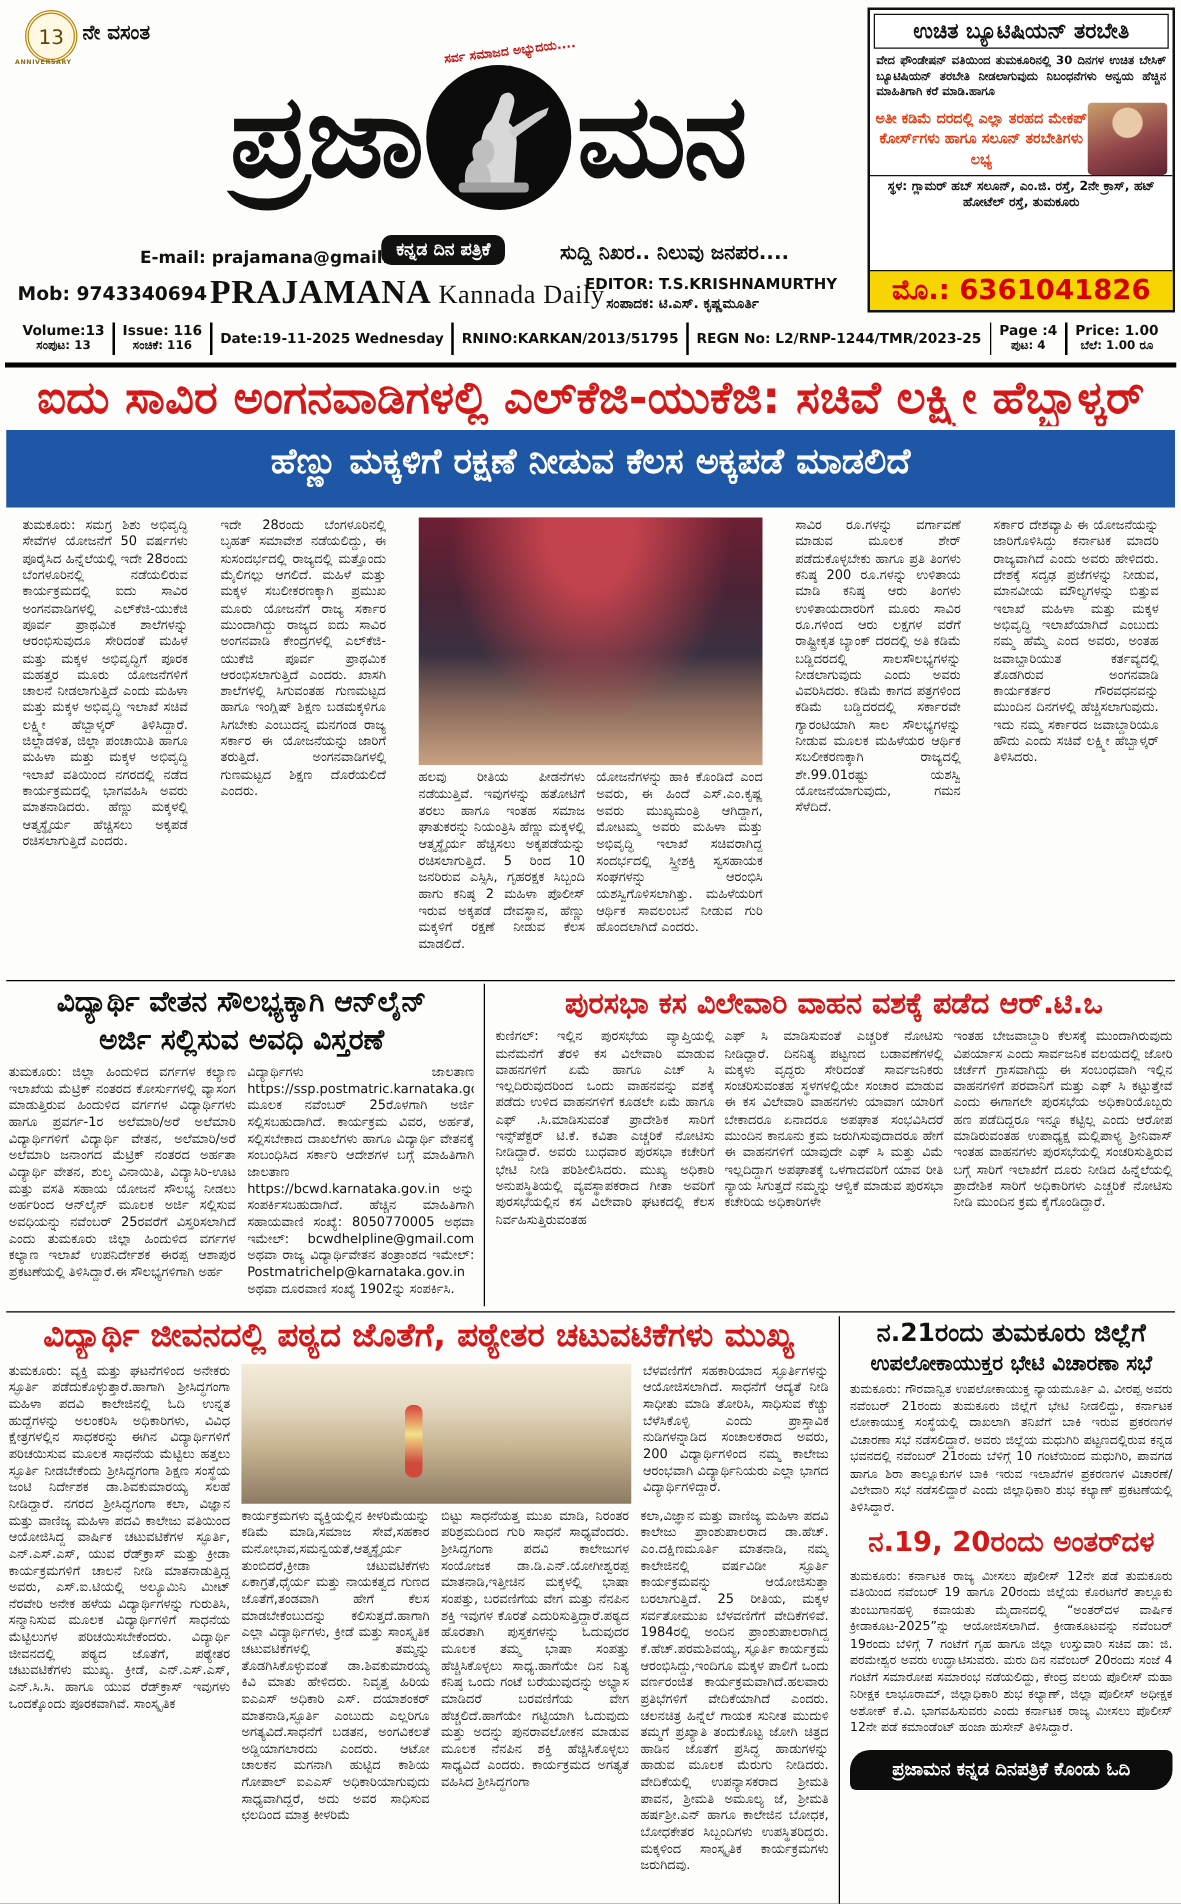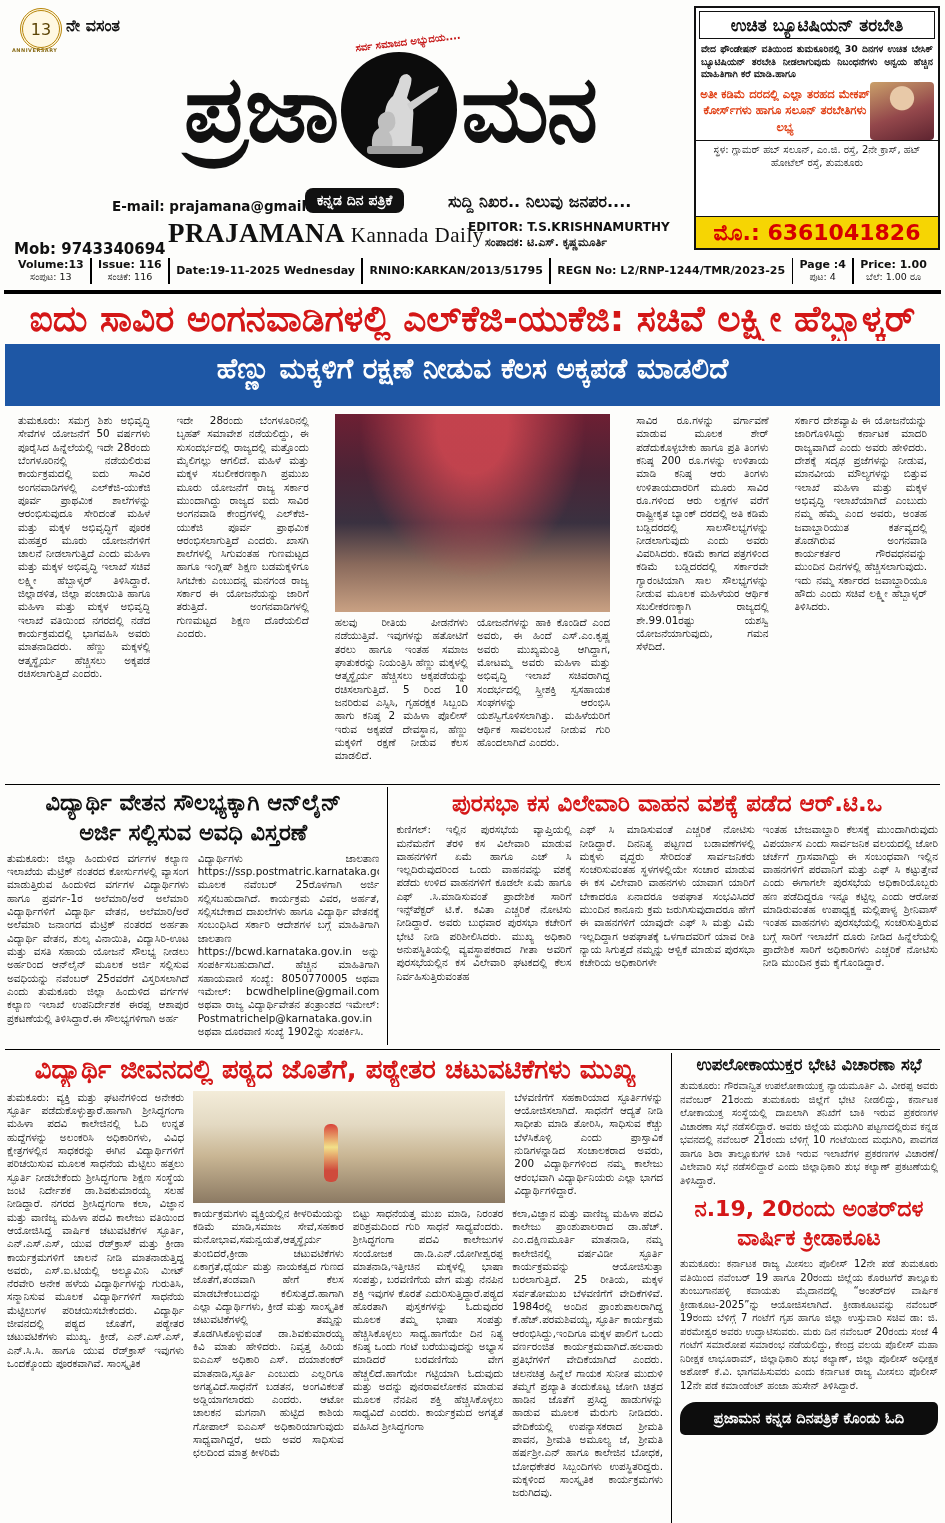--- a/index.html
+++ b/index.html
@@ -21,45 +21,45 @@
   .emblem{position:relative;width:116px;height:116px;border-radius:50%;background:#0c0c0c;flex:0 0 auto;}
   .slogan{position:absolute;left:-18px;top:-16px;width:170px;text-align:center;color:#c41212;
           font-size:10px;font-weight:bold;transform:rotate(-7deg);}
   .emblem svg{position:absolute;left:14px;top:12px;}
   .mast-email{position:absolute;left:112px;top:198px;font-size:13.5px;font-weight:bold;}
   .mast-badge{position:absolute;left:305px;top:188px;background:#111;color:#fff;font-size:14px;
               font-weight:bold;padding:4px 12px;border-radius:8px;}
   .mast-tagline{position:absolute;left:448px;top:192px;font-size:16px;font-weight:800;}
   .mast-ed1{position:absolute;left:468px;top:220px;font-size:12px;font-weight:800;}
   .mast-ed2{position:absolute;left:485px;top:236px;font-size:11px;font-weight:bold;}
-  .mast-mob{position:absolute;left:14px;top:240px;font-size:15px;font-weight:800;}
+  .mast-mob{position:absolute;left:14px;top:226px;font-size:15px;font-weight:800;}
   .mast-name{position:absolute;left:168px;top:218px;font-size:27px;font-weight:900;
              font-family:"Liberation Serif","DejaVu Serif",serif;letter-spacing:.5px;}
   .mast-name .nm2{font-size:21px;font-weight:400;}
 
   
   .adbox{position:absolute;right:5px;top:6px;width:242px;height:240px;border:2px solid #111;
          display:flex;flex-direction:column;background:#fff;}
   .ad-title{border:1.5px solid #111;margin:3px;text-align:center;font-size:17px;font-weight:900;padding:3px 0;}
   .ad-body{font-size:9.3px;font-weight:bold;text-align:justify;padding:1px 5px;line-height:1.35;}
   .ad-promo-row{display:flex;padding:0 4px;align-items:center;}
   .ad-promo{flex:1;color:#e03c10;font-size:11.5px;font-weight:900;text-align:center;line-height:1.45;}
   .ad-model{width:64px;height:58px;border-radius:4px;flex:0 0 auto;
             background:radial-gradient(circle at 50% 28%,#e8c9a8 0 22%,rgba(0,0,0,0) 24%),
             linear-gradient(160deg,#caa06a 0%,#93474b 55%,#5e2430 100%);}
-  .ad-venue{font-size:10px;font-weight:normal;text-align:center;border-top:1.5px solid #111;
+  .ad-venue{font-size:10px;font-weight:bold;text-align:center;border-top:1.5px solid #111;
             padding:2px 4px;line-height:1.3;}
   .ad-phone{margin-top:auto;background:#f6d503;color:#d60000;text-align:center;font-size:22px;
             font-weight:900;padding:3px 0;border-top:1.5px solid #111;}
 
   
   .infobar{height:38px;border-bottom:4px solid #000;display:flex;align-items:center;
            justify-content:space-between;padding:0 14px;margin:0 4px;}
   .ib-item{text-align:center;font-size:11px;font-weight:800;line-height:1.15;white-space:nowrap;}
-  .ib-item .sub{font-size:9.5px;font-weight:normal;}
+  .ib-item .sub{font-size:9.5px;font-weight:bold;}
   .ib-sep{width:1.5px;height:26px;background:#000;margin:0 6px;flex:0 0 auto;}
 
   
   .head-red1{margin:2px 4px 0;text-align:center;color:#d41717;font-size:36px;font-weight:900;
              line-height:1.25;white-space:nowrap;overflow:hidden;}
   .band{margin:3px 5px;background:#1e57a5;color:#fff;text-align:center;font-size:28px;
         font-weight:900;height:62px;line-height:50px;white-space:nowrap;overflow:hidden;}
 
   
   .bodytext{font-size:10.4px;line-height:1.28;text-align:justify;overflow:hidden;}
@@ -242,22 +242,22 @@
           <div class="bl-colsrow">
             <div class="col bodytext kn">ಕಾರ್ಯಕ್ರಮಗಳು ವ್ಯಕ್ತಿಯಲ್ಲಿನ ಕೀಳರಿಮೆಯನ್ನು ಕಡಿಮೆ ಮಾಡಿ,ಸಮಾಜ ಸೇವೆ,ಸಹಕಾರ ಮನೋಭಾವ,ಸಮನ್ವಯತೆ,ಆತ್ಮಸ್ಥೈರ್ಯ ತುಂಬಿದರೆ,ಕ್ರೀಡಾ ಚಟುವಟಿಕೆಗಳು ಏಕಾಗ್ರತೆ,ಧೈರ್ಯ ಮತ್ತು ನಾಯಕತ್ವದ ಗುಣದ ಜೊತೆಗೆ,ತಂಡವಾಗಿ ಹೇಗೆ ಕೆಲಸ ಮಾಡಬೇಕೆಂಬುದನ್ನು ಕಲಿಸುತ್ತದೆ.ಹಾಗಾಗಿ ಎಲ್ಲಾ ವಿದ್ಯಾರ್ಥಿಗಳು, ಕ್ರೀಡೆ ಮತ್ತು ಸಾಂಸ್ಕೃತಿಕ ಚಟುವಟಿಕೆಗಳಲ್ಲಿ ತಮ್ಮನ್ನು ತೊಡಗಿಸಿಕೊಳ್ಳುವಂತೆ ಡಾ.ಶಿವಕುಮಾರಯ್ಯ ಕಿವಿ ಮಾತು ಹೇಳಿದರು. ನಿವೃತ್ತ ಹಿರಿಯ ಐಎಎಸ್ ಅಧಿಕಾರಿ ಎಸ್. ದಯಾಶಂಕರ್ ಮಾತನಾಡಿ,ಸ್ಫೂರ್ತಿ ಎಂಬುದು ಎಲ್ಲರಿಗೂ ಅಗತ್ಯವಿದೆ.ಸಾಧನೆಗೆ ಬಡತನ, ಅಂಗವಿಕಲತೆ ಅಡ್ಡಿಯಾಗಲಾರದು ಎಂದರು. ಆಟೋ ಚಾಲಕನ ಮಗನಾಗಿ ಹುಟ್ಟಿದ ಕಾಶಿಯ ಗೋಪಾಲ್ ಐಎಎಸ್ ಅಧಿಕಾರಿಯಾಗುವುದು ಸಾಧ್ಯವಾಗಿದ್ದರೆ, ಅದು ಅವರ ಸಾಧಿಸುವ ಛಲದಿಂದ ಮಾತ್ರ ಕೀಳರಿಮೆ</div>
             <div class="col bodytext kn">ಬಿಟ್ಟು ಸಾಧನೆಯತ್ತ ಮುಖ ಮಾಡಿ, ನಿರಂತರ ಪರಿಶ್ರಮದಿಂದ ಗುರಿ ಸಾಧನೆ ಸಾಧ್ಯವೆಂದರು. ಶ್ರೀಸಿದ್ಧಗಂಗಾ ಪದವಿ ಕಾಲೇಜುಗಳ ಸಂಯೋಜಕ ಡಾ.ಡಿ.ಎನ್.ಯೋಗೀಶ್ವರಪ್ಪ ಮಾತನಾಡಿ,ಇತ್ತೀಚಿನ ಮಕ್ಕಳಲ್ಲಿ ಭಾಷಾ ಸಂಪತ್ತು, ಬರವಣಿಗೆಯ ವೇಗ ಮತ್ತು ನೆನಪಿನ ಶಕ್ತಿ ಇವುಗಳ ಕೊರತೆ ಎದುರಿಸುತ್ತಿದ್ದಾರೆ.ಪಠ್ಯದ ಹೊರತಾಗಿ ಪುಸ್ತಕಗಳನ್ನು ಓದುವುದರ ಮೂಲಕ ತಮ್ಮ ಭಾಷಾ ಸಂಪತ್ತು ಹೆಚ್ಚಿಸಿಕೊಳ್ಳಲು ಸಾಧ್ಯ.ಹಾಗೆಯೇ ದಿನ ನಿತ್ಯ ಕನಿಷ್ಠ ಒಂದು ಗಂಟೆ ಬರೆಯುವುದನ್ನು ಅಭ್ಯಾಸ ಮಾಡಿದರೆ ಬರವಣಿಗೆಯ ವೇಗ ಹೆಚ್ಚಲಿದೆ.ಹಾಗೆಯೇ ಗಟ್ಟಿಯಾಗಿ ಓದುವುದು ಮತ್ತು ಅದನ್ನು ಪುನರಾವಲೋಕನ ಮಾಡುವ ಮೂಲಕ ನೆನಪಿನ ಶಕ್ತಿ ಹೆಚ್ಚಿಸಿಕೊಳ್ಳಲು ಸಾಧ್ಯವಿದೆ ಎಂದರು. ಕಾರ್ಯಕ್ರಮದ ಅಗತ್ಯತೆ ವಹಿಸಿದ ಶ್ರೀಸಿದ್ಧಗಂಗಾ</div>
             <div class="col bodytext kn">ಕಲಾ,ವಿಜ್ಞಾನ ಮತ್ತು ವಾಣಿಜ್ಯ ಮಹಿಳಾ ಪದವಿ ಕಾಲೇಜು ಪ್ರಾಂಶುಪಾಲರಾದ ಡಾ.ಹೆಚ್. ಎಂ.ದಕ್ಷಿಣಮೂರ್ತಿ ಮಾತನಾಡಿ, ನಮ್ಮ ಕಾಲೇಜಿನಲ್ಲಿ ವರ್ಷವಿಡೀ ಸ್ಫೂರ್ತಿ ಕಾರ್ಯಕ್ರಮವನ್ನು ಆಯೋಜಿಸುತ್ತಾ ಬರಲಾಗುತ್ತಿದೆ. 25 ರೀತಿಯ, ಮಕ್ಕಳ ಸರ್ವತೋಮುಖ ಬೆಳವಣಿಗೆಗೆ ವೇದಿಕೆಗಳಿವೆ. 1984ರಲ್ಲಿ ಅಂದಿನ ಪ್ರಾಂಶುಪಾಲರಾಗಿದ್ದ ಕೆ.ಹೆಚ್.ಪರಮಶಿವಯ್ಯ, ಸ್ಫೂರ್ತಿ ಕಾರ್ಯಕ್ರಮ ಆರಂಭಿಸಿದ್ದು,ಇಂದಿಗೂ ಮಕ್ಕಳ ಪಾಲಿಗೆ ಒಂದು ವರ್ಣರಂಜಿತ ಕಾರ್ಯಕ್ರಮವಾಗಿದೆ.ಹಲವಾರು ಪ್ರತಿಭೆಗಳಿಗೆ ವೇದಿಕೆಯಾಗಿದೆ ಎಂದರು. ಚಲನಚಿತ್ರ ಹಿನ್ನೆಲೆ ಗಾಯಕ ಸುನೀತ ಮುದುಳಿ ತಮ್ಮಗೆ ಪ್ರಖ್ಯಾತಿ ತಂದುಕೊಟ್ಟ ಜೋಗಿ ಚಿತ್ರದ ಹಾಡಿನ ಜೊತೆಗೆ ಪ್ರಸಿದ್ಧ ಹಾಡುಗಳನ್ನು ಹಾಡುವ ಮೂಲಕ ಮೆರುಗು ನೀಡಿದರು. ವೇದಿಕೆಯಲ್ಲಿ ಉಪನ್ಯಾಸಕರಾದ ಶ್ರೀಮತಿ ಪಾವನ, ಶ್ರೀಮತಿ ಅಮೂಲ್ಯ ಜೆ, ಶ್ರೀಮತಿ ಹರ್ಷಶ್ರೀ.ಎನ್ ಹಾಗೂ ಕಾಲೇಜಿನ ಬೋಧಕ, ಬೋಧಕೇತರ ಸಿಬ್ಬಂದಿಗಳು ಉಪಸ್ಥಿತರಿದ್ದರು. ಮಕ್ಕಳಿಂದ ಸಾಂಸ್ಕೃತಿಕ ಕಾರ್ಯಕ್ರಮಗಳು ಜರುಗಿದವು.</div>
           </div>
         </div>
       </div>
     </div>
 
     <div class="bot-right">
+      <div class="h-blackA kn">ನ.21ರಂದು ತುಮಕೂರು ಜಿಲ್ಲೆಗೆ</div>
       <div class="h-blackB kn">ಉಪಲೋಕಾಯುಕ್ತರ ಭೇಟಿ ವಿಚಾರಣಾ ಸಭೆ</div>
       <div class="br-body kn">ತುಮಕೂರು: ಗೌರವಾನ್ವಿತ ಉಪಲೋಕಾಯುಕ್ತ ನ್ಯಾಯಮೂರ್ತಿ ವಿ. ವೀರಪ್ಪ ಅವರು ನವೆಂಬರ್ 21ರಂದು ತುಮಕೂರು ಜಿಲ್ಲೆಗೆ ಭೇಟಿ ನೀಡಲಿದ್ದು, ಕರ್ನಾಟಕ ಲೋಕಾಯುಕ್ತ ಸಂಸ್ಥೆಯಲ್ಲಿ ದಾಖಲಾಗಿ ತನಿಖೆಗೆ ಬಾಕಿ ಇರುವ ಪ್ರಕರಣಗಳ ವಿಚಾರಣಾ ಸಭೆ ನಡೆಸಲಿದ್ದಾರೆ. ಅವರು ಜಿಲ್ಲೆಯ ಮಧುಗಿರಿ ಪಟ್ಟಣದಲ್ಲಿರುವ ಕನ್ನಡ ಭವನದಲ್ಲಿ ನವೆಂಬರ್ 21ರಂದು ಬೆಳಿಗ್ಗೆ 10 ಗಂಟೆಯಿಂದ ಮಧುಗಿರಿ, ಪಾವಗಡ ಹಾಗೂ ಶಿರಾ ತಾಲ್ಲೂಕುಗಳ ಬಾಕಿ ಇರುವ ಇಲಾಖೆಗಳ ಪ್ರಕರಣಗಳ ವಿಚಾರಣೆ/ವಿಲೇವಾರಿ ಸಭೆ ನಡೆಸಲಿದ್ದಾರೆ ಎಂದು ಜಿಲ್ಲಾಧಿಕಾರಿ ಶುಭ ಕಲ್ಯಾಣ್ ಪ್ರಕಟಣೆಯಲ್ಲಿ ತಿಳಿಸಿದ್ದಾರೆ.</div>
       <div class="h-redA kn">ನ.19, 20ರಂದು ಅಂತರ್‌ದಳ</div>
-      <div class="h-redA kn" style="margin-top:0;">ವಾರ್ಷಿಕ ಕ್ರೀಡಾಕೂಟ</div>
       <div class="br-body kn">ತುಮಕೂರು: ಕರ್ನಾಟಕ ರಾಜ್ಯ ಮೀಸಲು ಪೊಲೀಸ್ 12ನೇ ಪಡೆ ತುಮಕೂರು ವತಿಯಿಂದ ನವೆಂಬರ್ 19 ಹಾಗೂ 20ರಂದು ಜಿಲ್ಲೆಯ ಕೊರಟಗೆರೆ ತಾಲ್ಲೂಕು ತುಂಬುಗಾನಹಳ್ಳಿ ಕವಾಯತು ಮೈದಾನದಲ್ಲಿ “ಅಂತರ್‌ದಳ ವಾರ್ಷಿಕ ಕ್ರೀಡಾಕೂಟ-2025”ನ್ನು ಆಯೋಜಿಸಲಾಗಿದೆ. ಕ್ರೀಡಾಕೂಟವನ್ನು ನವೆಂಬರ್ 19ರಂದು ಬೆಳಿಗ್ಗೆ 7 ಗಂಟೆಗೆ ಗೃಹ ಹಾಗೂ ಜಿಲ್ಲಾ ಉಸ್ತುವಾರಿ ಸಚಿವ ಡಾ: ಜಿ. ಪರಮೇಶ್ವರ ಅವರು ಉದ್ಘಾಟಿಸುವರು. ಮರು ದಿನ ನವೆಂಬರ್ 20ರಂದು ಸಂಜೆ 4 ಗಂಟೆಗೆ ಸಮಾರೋಪ ಸಮಾರಂಭ ನಡೆಯಲಿದ್ದು, ಕೇಂದ್ರ ವಲಯ ಪೊಲೀಸ್ ಮಹಾ ನಿರೀಕ್ಷಕ ಲಾಭೂರಾಮ್, ಜಿಲ್ಲಾಧಿಕಾರಿ ಶುಭ ಕಲ್ಯಾಣ್, ಜಿಲ್ಲಾ ಪೊಲೀಸ್ ಅಧೀಕ್ಷಕ ಅಶೋಕ್ ಕೆ.ವಿ. ಭಾಗವಹಿಸುವರು ಎಂದು ಕರ್ನಾಟಕ ರಾಜ್ಯ ಮೀಸಲು ಪೊಲೀಸ್ 12ನೇ ಪಡೆ ಕಮಾಂಡೆಂಟ್ ಹಂಜಾ ಹುಸೇನ್ ತಿಳಿಸಿದ್ದಾರೆ.</div>
       <div class="blackbox kn">ಪ್ರಜಾಮನ ಕನ್ನಡ ದಿನಪತ್ರಿಕೆ ಕೊಂಡು ಓದಿ</div>
     </div>
   </section>
 
 </div>
 
 </body></html>

